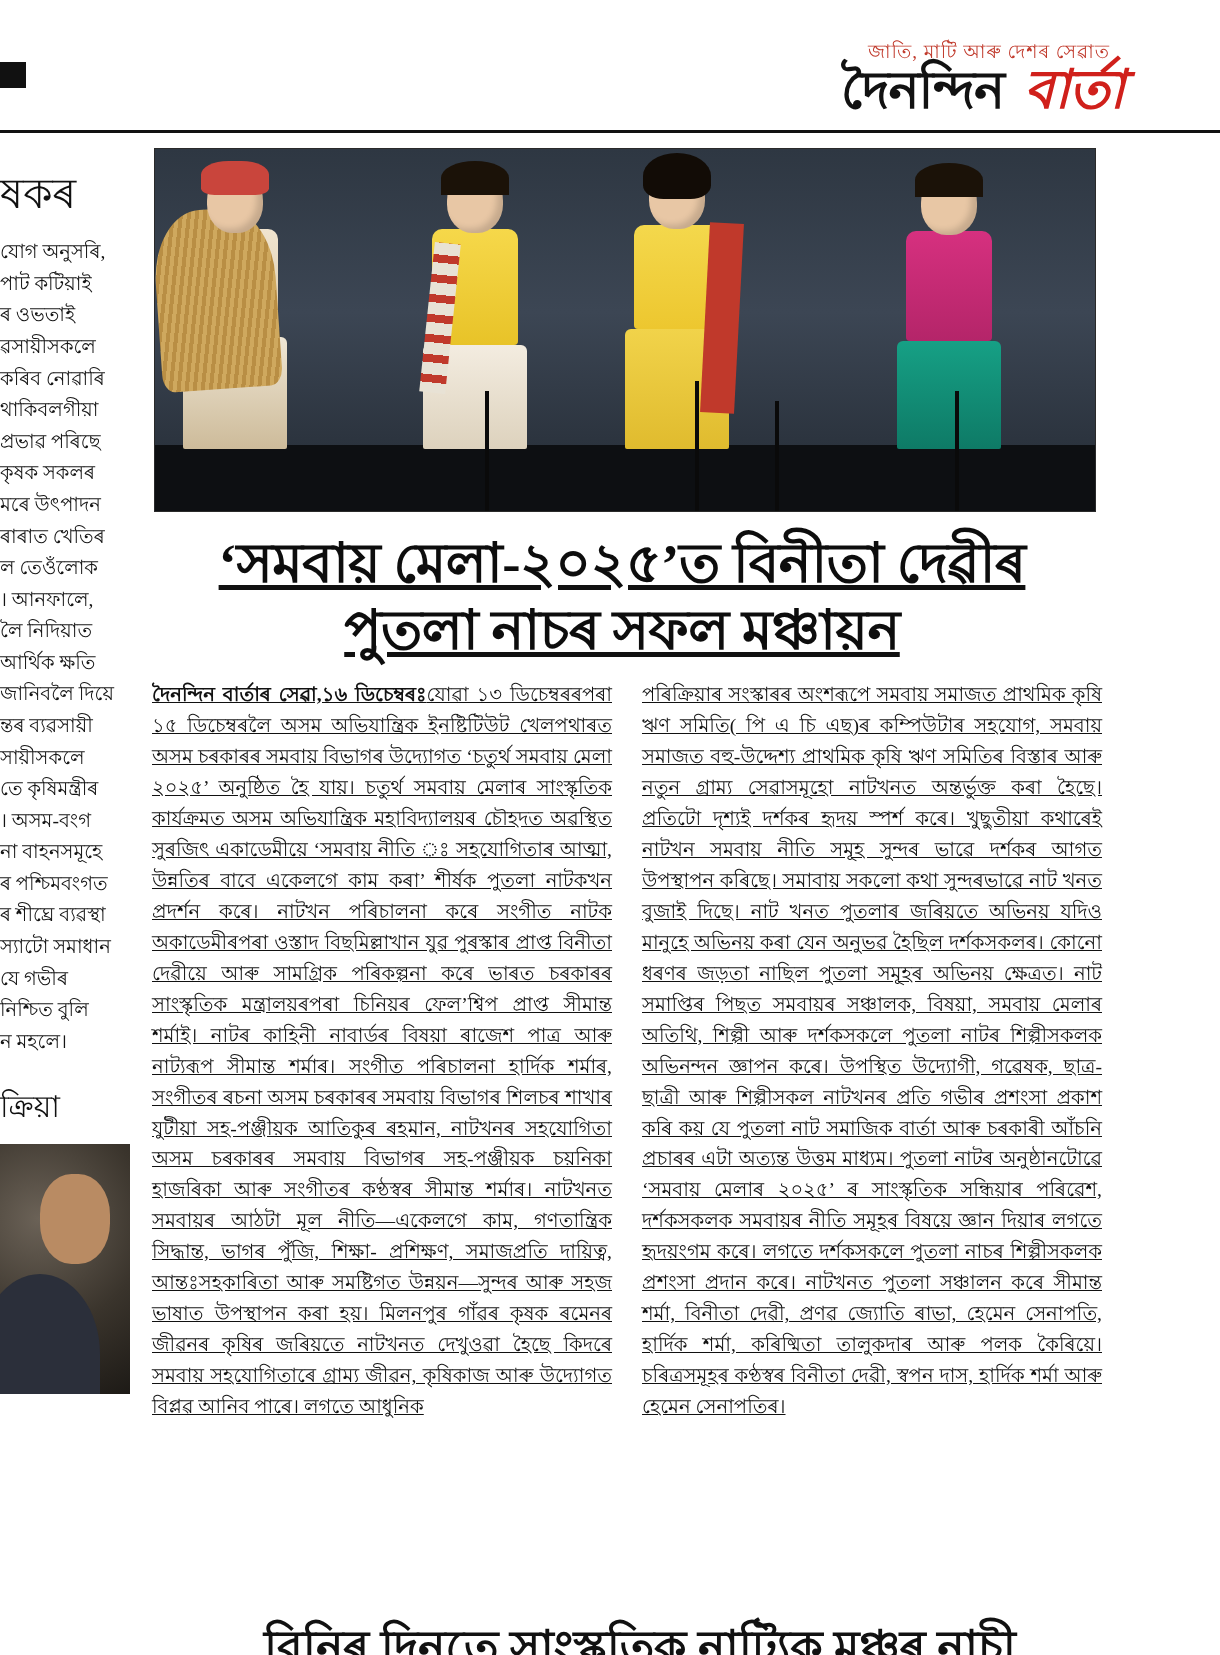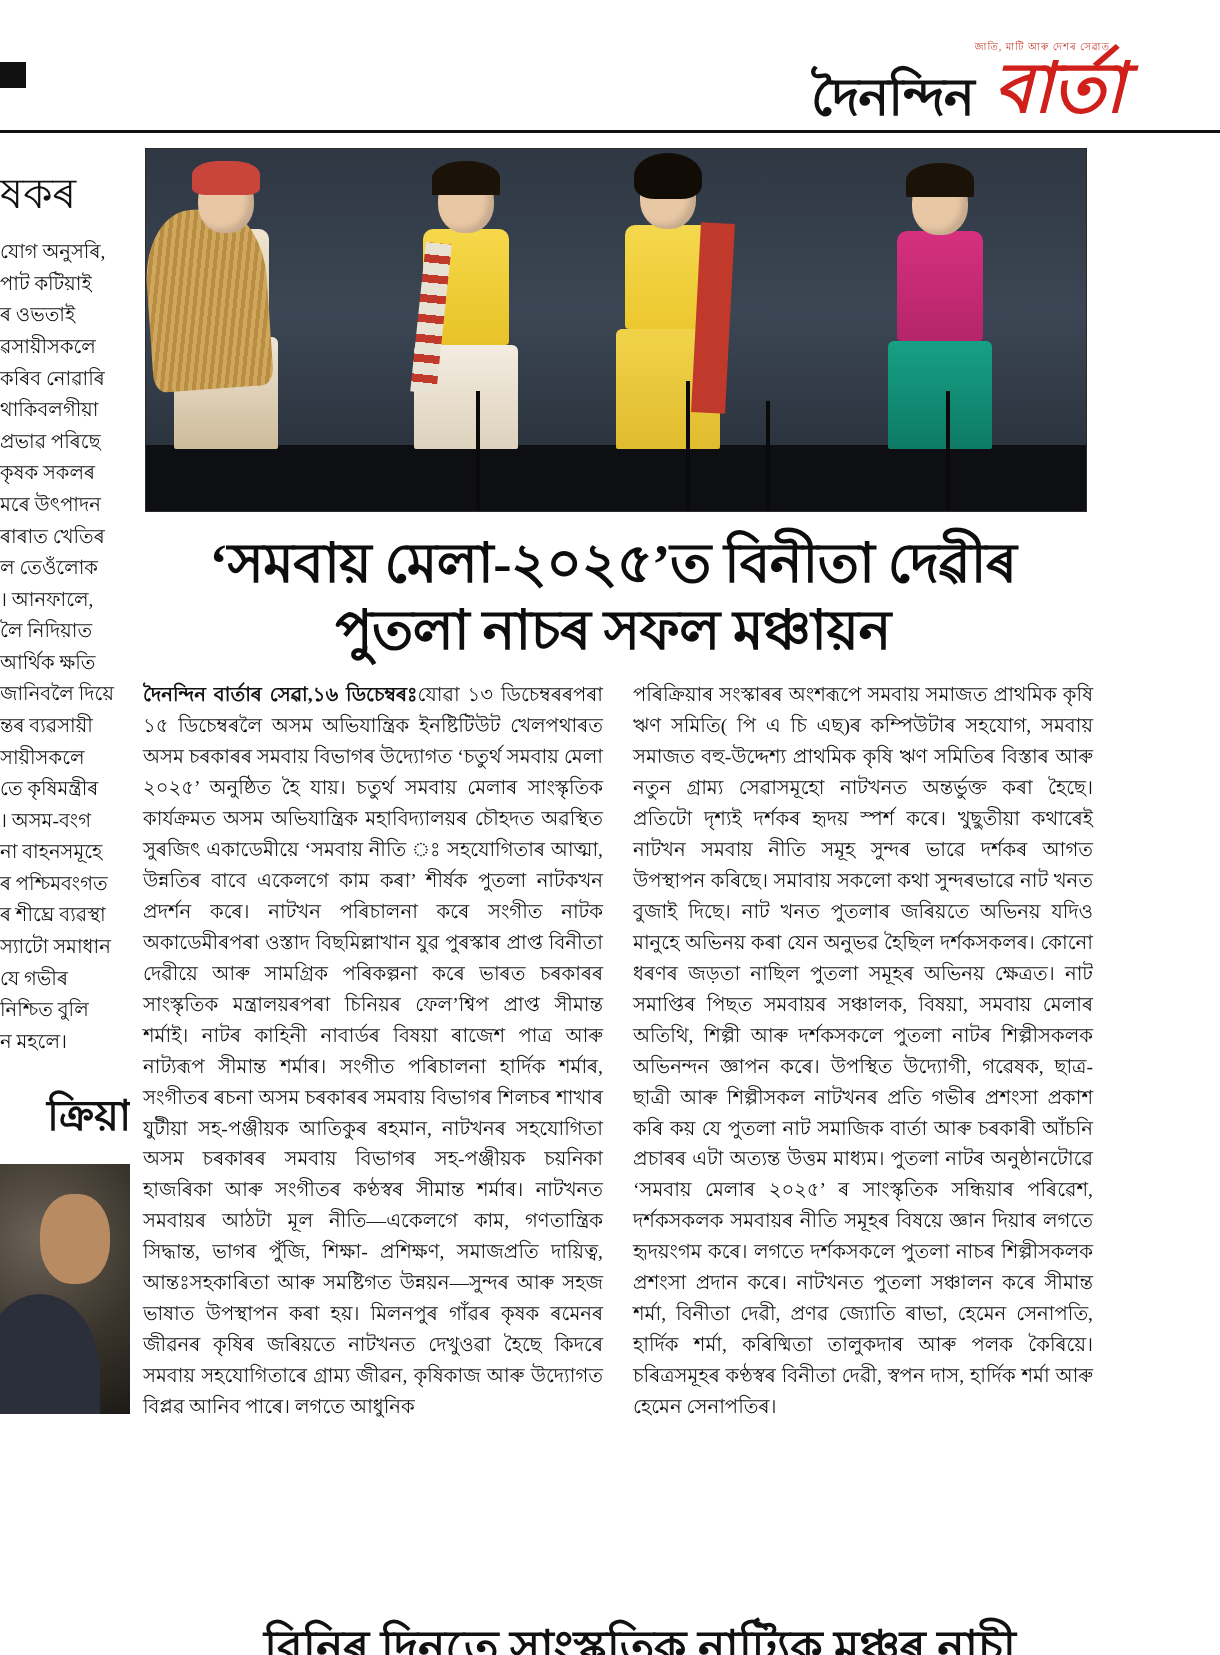--- a/index.html
+++ b/index.html
@@ -46,40 +46,40 @@
     white-space: nowrap;
   }
   .logo-wrap {
     position: absolute;
     top: 42px;
     right: 96px;
     text-align: right;
     line-height: 1;
   }
   .logo-tag {
-    font-size: 10px;
+    font-size: 19px;
     color: #c0392b;
     letter-spacing: 1px;
     margin-bottom: 2px;
     margin-right: 14px;
   }
   .logo-main {
     display: flex;
     align-items: flex-end;
     gap: 20px;
     justify-content: flex-end;
   }
   .logo-black {
     font-size: 52px;
     font-weight: bold;
     color: #111111;
     letter-spacing: -1px;
   }
   .logo-red {
-    font-size: 70px;
+    font-size: 54px;
     font-weight: bold;
     color: #d0201b;
     letter-spacing: -1px;
     font-style: italic;
   }
   .rule {
     position: absolute;
     top: 130px;
     left: 0;
     width: 1220px;
@@ -105,25 +105,24 @@
     white-space: nowrap;
   }
   .left-body {
     font-size: 19.5px;
     line-height: 1.62;
     text-align: justify;
     color: #141414;
     white-space: nowrap;
   }
   .left-head2 {
-    font-size: 42px;
-    font-weight: bold;
+    font-size: 30px;
+    font-weight: normal;
     margin: 26px 0 10px 0;
     white-space: nowrap;
-    padding-left: 47px;
   }
   .left-photo {
     width: 130px;
     height: 250px;
     margin-top: 8px;
     background:
       radial-gradient(circle at 30% 30%, #6b6257 0%, #3a342c 55%, #1d1a16 100%);
     position: relative;
     overflow: hidden;
   }
@@ -141,22 +140,23 @@
     left: 40px; top: 30px;
     width: 70px; height: 90px;
     background: #b98b63;
     border-radius: 45%;
   }
 
   
   .article {
     position: absolute;
     top: 148px;
-    left: 143px;
+    left: 152px;
     width: 1050px;
+    text-decoration: underline;
   }
   .hero-photo {
     width: 940px;
     height: 362px;
     margin-left: 2px;
     border: 1px solid #2a2a2a;
     position: relative;
     overflow: hidden;
     background: linear-gradient(180deg, #2e3742 0%, #3c4654 45%, #232a33 100%);
   }

